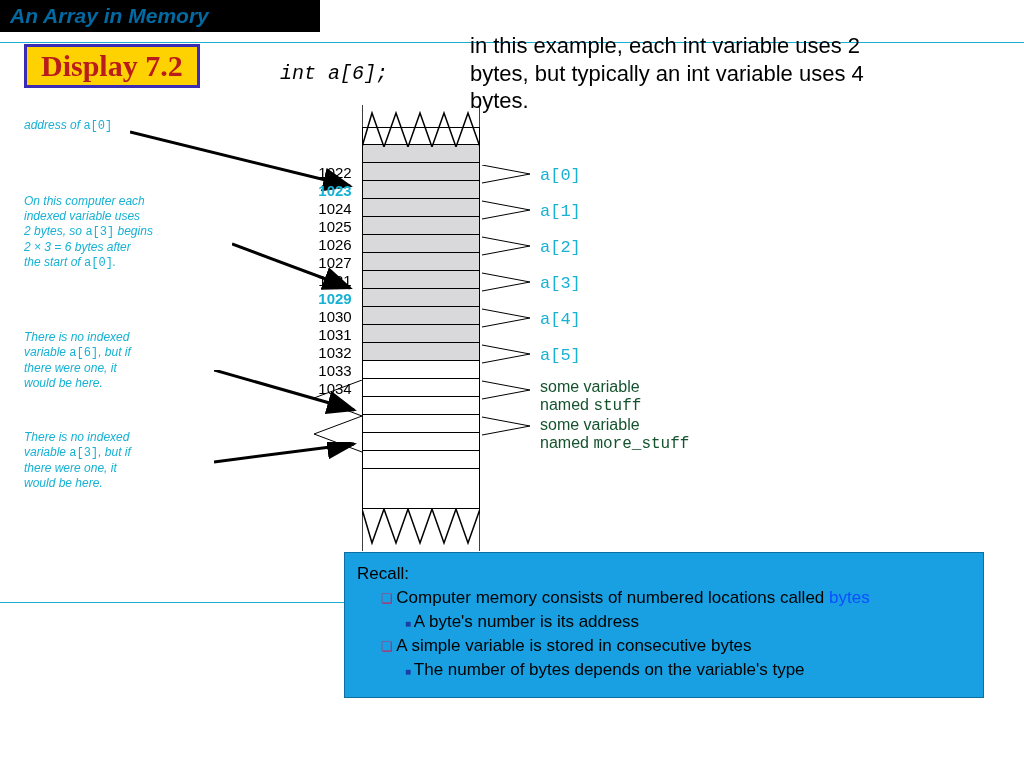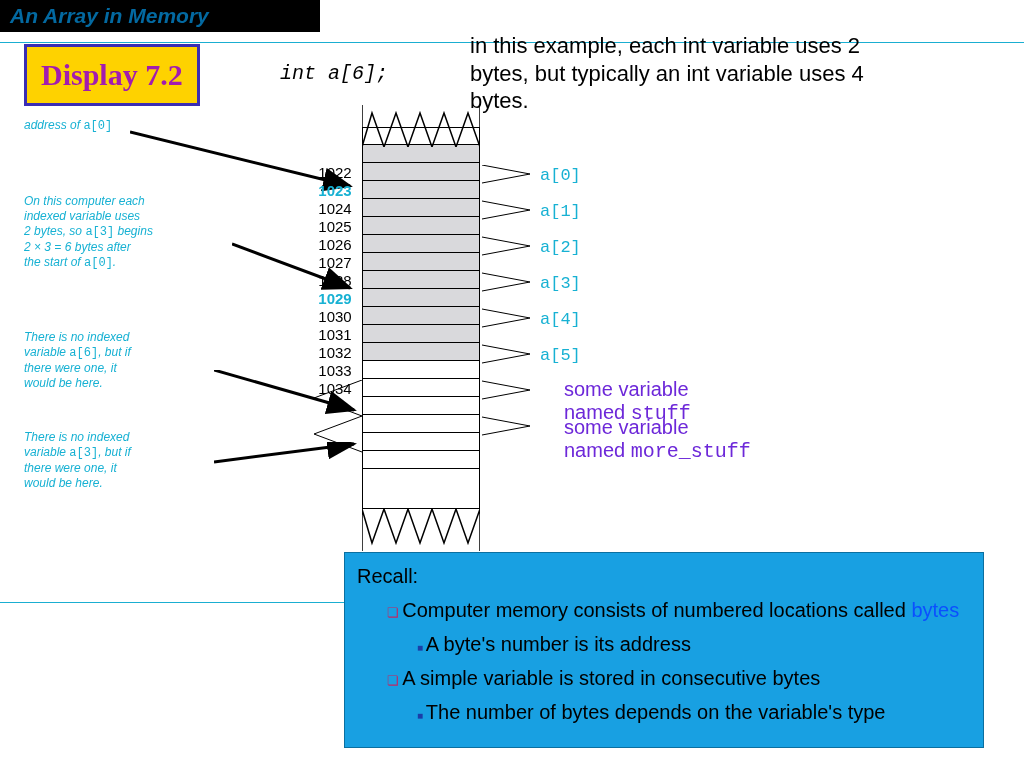--- a/index.html
+++ b/index.html
@@ -30,24 +30,24 @@
   .hr-bottom {
     position: absolute;
     top: 602px; left: 0; width: 620px;
     border-top: 1px solid #1aaed1;
   }
   .display-badge {
     position: absolute;
     top: 44px; left: 24px;
     background: #fed200;
     border: 3px solid #3a2db3;
-    color: #a21caf;
+    color: #b91c1c;
     font-weight: bold;
     font-size: 30px;
-    padding: 11px 14px;
+    padding: 2px 14px;
     font-family: "Times New Roman", serif;
   }
   .decl {
     position: absolute;
     top: 62px; left: 280px;
     font-family: "Courier New", monospace;
     font-style: italic;
     font-size: 20px;
     color: #000;
   }
@@ -104,41 +104,41 @@
 
   .right-label {
     position: absolute;
     left: 540px;
     font-family: "Courier New", monospace;
     color: #17b1d3;
     font-size: 17px;
   }
   .right-text {
     position: absolute;
-    left: 564px;
-    color: #6d28d9;
-    font-size: 20px;
+    left: 540px;
+    color: #14532d;
+    font-size: 16px;
     line-height: 1.15;
   }
 
   .brace-svg { position: absolute; }
 
   .recall-box {
     position: absolute;
     top: 552px; left: 344px;
     width: 614px;
     background: #18a0e2;
     border: 1px solid #0b6fa0;
     padding: 10px 12px 14px 12px;
-    font-size: 20px;
+    font-size: 17px;
     color: #000;
     line-height: 1.3;
   }
   .recall-box .hdr { margin-bottom: 2px; }
-  .recall-box ul { margin: 8px; padding-left: 22px; list-style: none; }
+  .recall-box ul { margin: 2px; padding-left: 22px; list-style: none; }
   .recall-box ul li::before {
     content: "❏ ";
     color: #c02866;
     font-size: 13px;
   }
   .recall-box ul ul li::before {
     content: "■ ";
     color: #1a3ea8;
     font-size: 10px;
   }
@@ -230,21 +230,21 @@
   </div>
 </div>
 
 <div class="addr-col" id="addrcol">
     <div>1022</div>
     <div class="hi">1023</div>
     <div>1024</div>
     <div>1025</div>
     <div>1026</div>
     <div>1027</div>
-    <div>1028</div>
+    <div>1531</div>
     <div class="hi">1029</div>
     <div>1030</div>
     <div>1031</div>
     <div>1032</div>
     <div>1033</div>
     <div>1034</div>
   </div>
 
 <svg class="brace-svg" style="top:165px; left:482px;" width="54" height="340">
   <g fill="none" stroke="#000" stroke-width="1">

